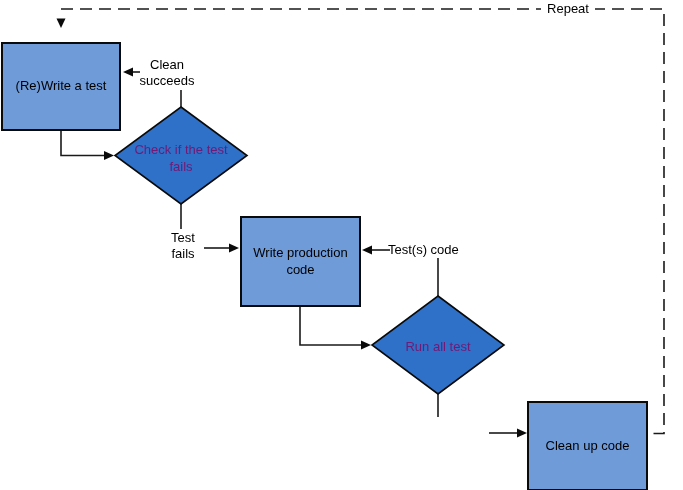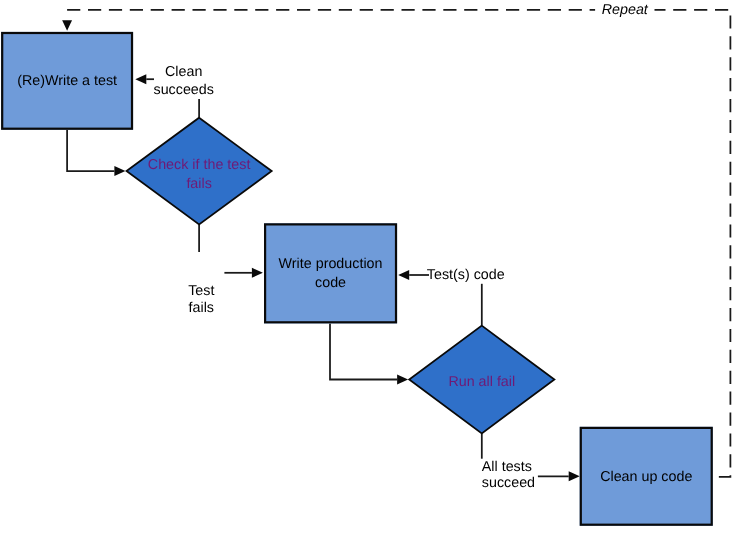--- a/index.html
+++ b/index.html
@@ -26,49 +26,49 @@
     background: #6F9BD9;
     border: 2px solid #0a0a0a;
     display: flex;
     align-items: center;
     justify-content: center;
     text-align: center;
     font-size: 13px;
     line-height: 1.25;
     color: #000;
     padding: 2px 6px;
+    margin-top: 13px;
   }
   .node-rewrite { left: 1px;   top: 29px;  width: 120px; height: 89px; }
   .node-write   { left: 240px; top: 203px; width: 121px; height: 91px; }
   .node-clean   { left: 527px; top: 388px; width: 121px; height: 90px; }
   .diamond-label {
     position: absolute;
     text-align: center;
     font-size: 13px;
     line-height: 1.3;
     color: #701a75;
   }
   .d1-label { left: 131px; top: 142px; width: 100px; }
   .d2-label { left: 388px; top: 339px; width: 100px; white-space: nowrap; text-align: center; }
   .edge-label {
     position: absolute;
     font-size: 13px;
     line-height: 1.05;
     color: #000;
   }
   .lbl-test-succeeds { left: 135px; top: 57px;  width: 64px; text-align: center; line-height: 1.25; }
-  .lbl-test-fails    { left: 160px; top: 230px; width: 46px; text-align: center; line-height: 1.25; margin-top: 26px; }
+  .lbl-test-fails    { left: 160px; top: 230px; width: 46px; text-align: center; line-height: 1.25; }
   .lbl-tests-fail    { left: 388px; top: 243px; width: 72px; white-space: nowrap; }
   .lbl-all-succeed   { left: 438px; top: 417px; width: 56px; text-align: left; line-height: 1.15; }
   .lbl-repeat {
     left: 541px; top: 2px; width: 52px;
     text-align: center;
     background: #ffffff;
     padding: 0 1px;
-    font-style: italic;
   }
 </style>
 </head>
 <body>
 
 <div class="canvas">
 
   <svg class="svg-layer" viewBox="0 0 683 490">
 
     <path d="M61 9 H664 V433.5 H649" fill="none" stroke="#1a1a1a" stroke-width="1.6" stroke-dasharray="12 7"></path>
@@ -105,21 +105,20 @@
     <span>(Re)Write a test</span>
   </div>
   <div class="node node-write">
     <span>Write production code</span>
   </div>
   <div class="node node-clean">
     <span>Clean up code</span>
   </div>
 
   <div class="diamond-label d1-label">Check if the test fails</div>
-  <div class="diamond-label d2-label">Run all fail</div>
+  <div class="diamond-label d2-label">Run all test</div>
 
   <div class="edge-label lbl-test-succeeds">Clean succeeds</div>
   <div class="edge-label lbl-test-fails">Test fails</div>
   <div class="edge-label lbl-tests-fail">Test(s) code</div>
-  <div class="edge-label lbl-all-succeed">All tests succeed</div>
   <div class="edge-label lbl-repeat">Repeat</div>
 
 </div>
 
 </body></html>

